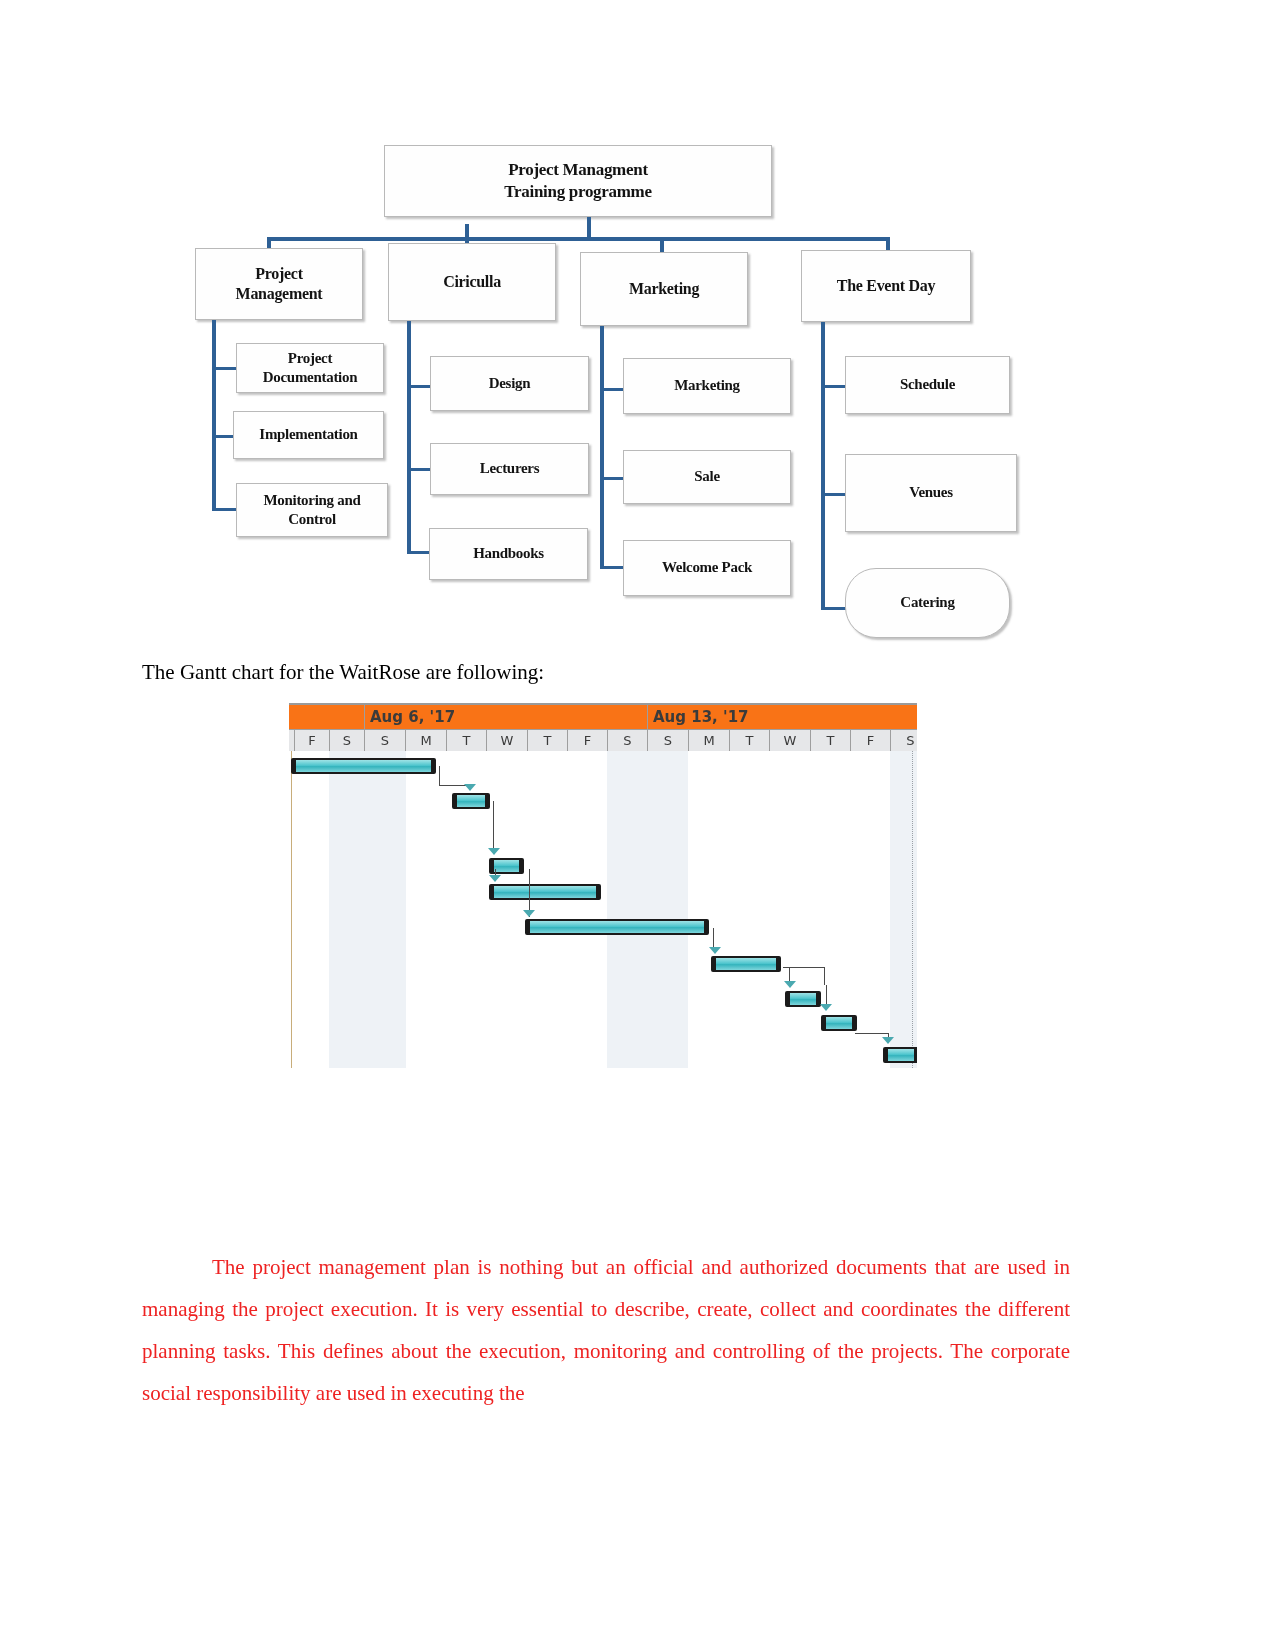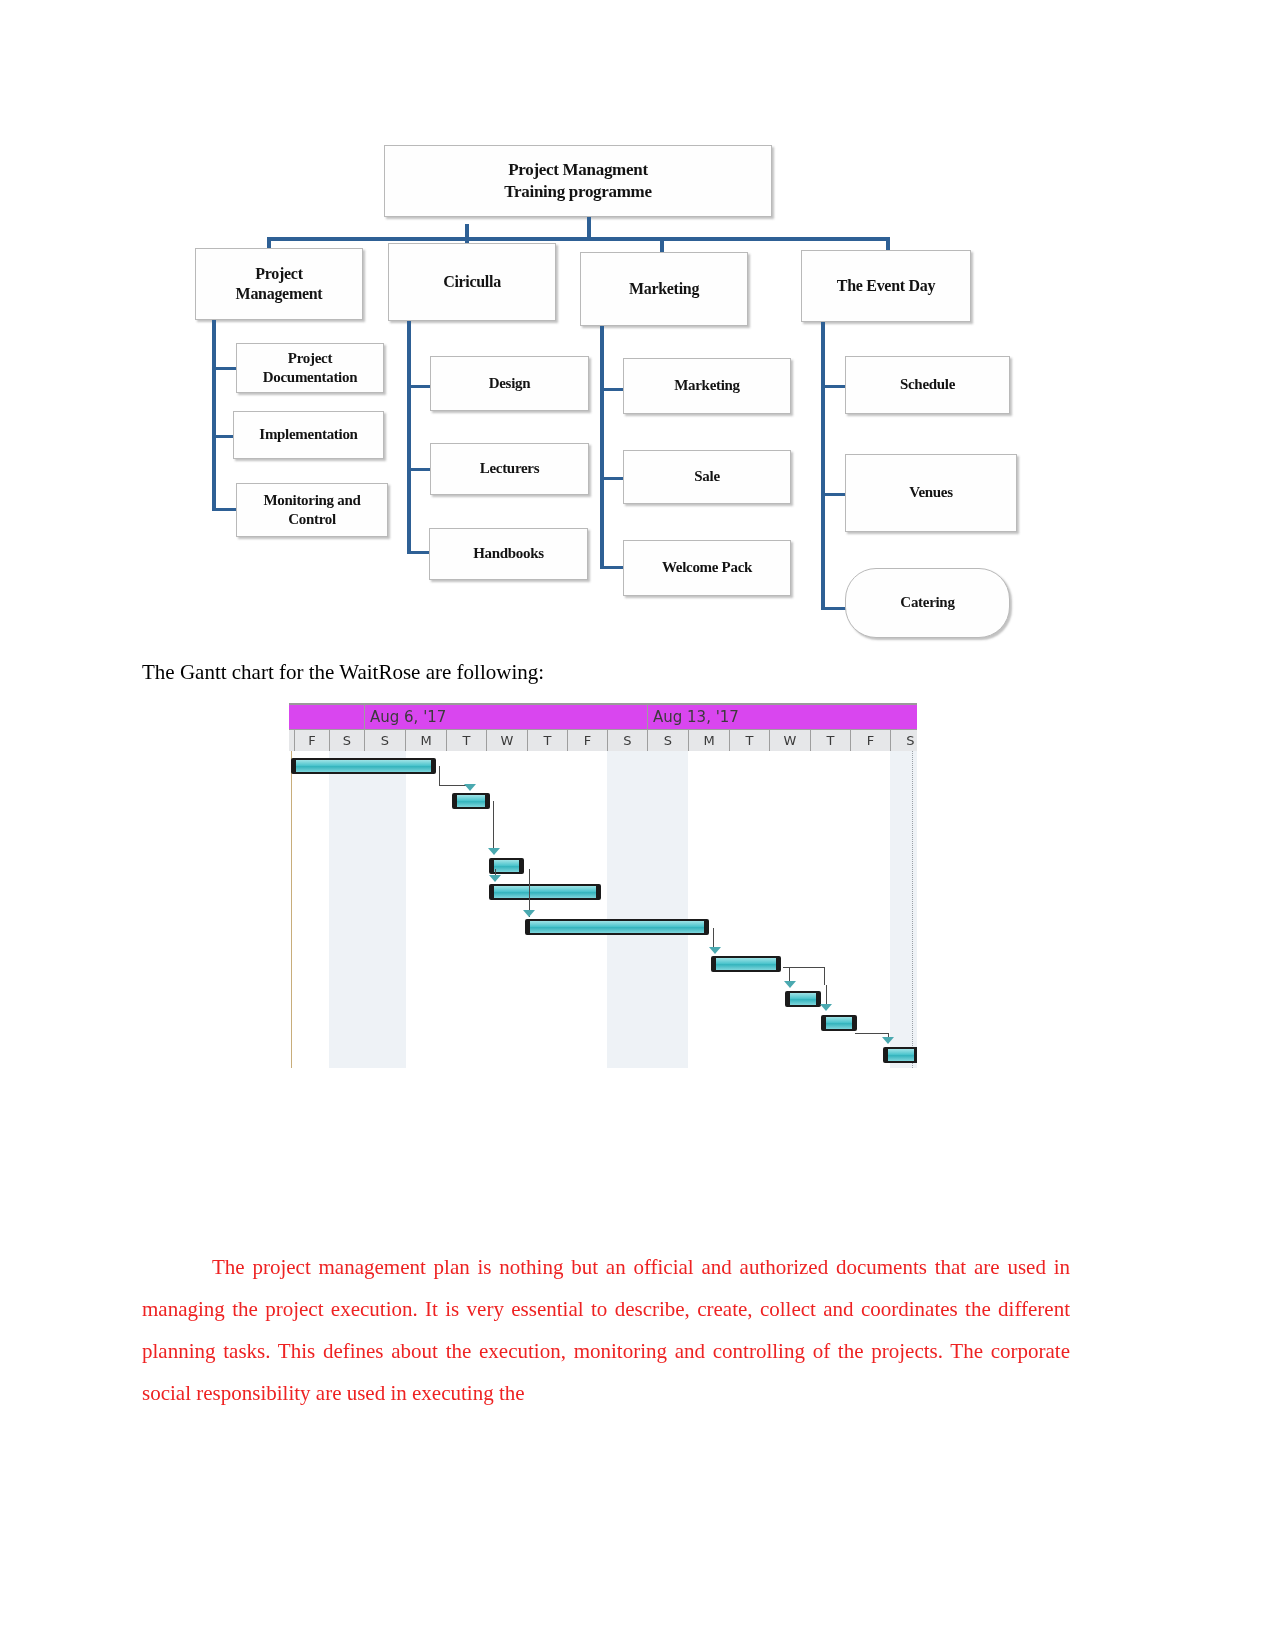--- a/index.html
+++ b/index.html
@@ -80,21 +80,22 @@
   }
   .gantt-header {
     position: relative;
     height: 46px;
     background: #e9eaec;
   }
   .gantt-weekrow {
     position: relative;
     height: 24px;
     border-bottom: 1px solid #9e9e9e;
-    background: #d946ef;
+    background: #f97316;
+    font-weight: bold;
   }
   .week-cell {
     position: absolute;
     top: 0;
     height: 24px;
     box-sizing: border-box;
     border-left: 1px solid #9e9e9e;
     font-family: "DejaVu Sans", "Liberation Sans", sans-serif;
     font-size: 15px;
     color: #3b3b3b;

